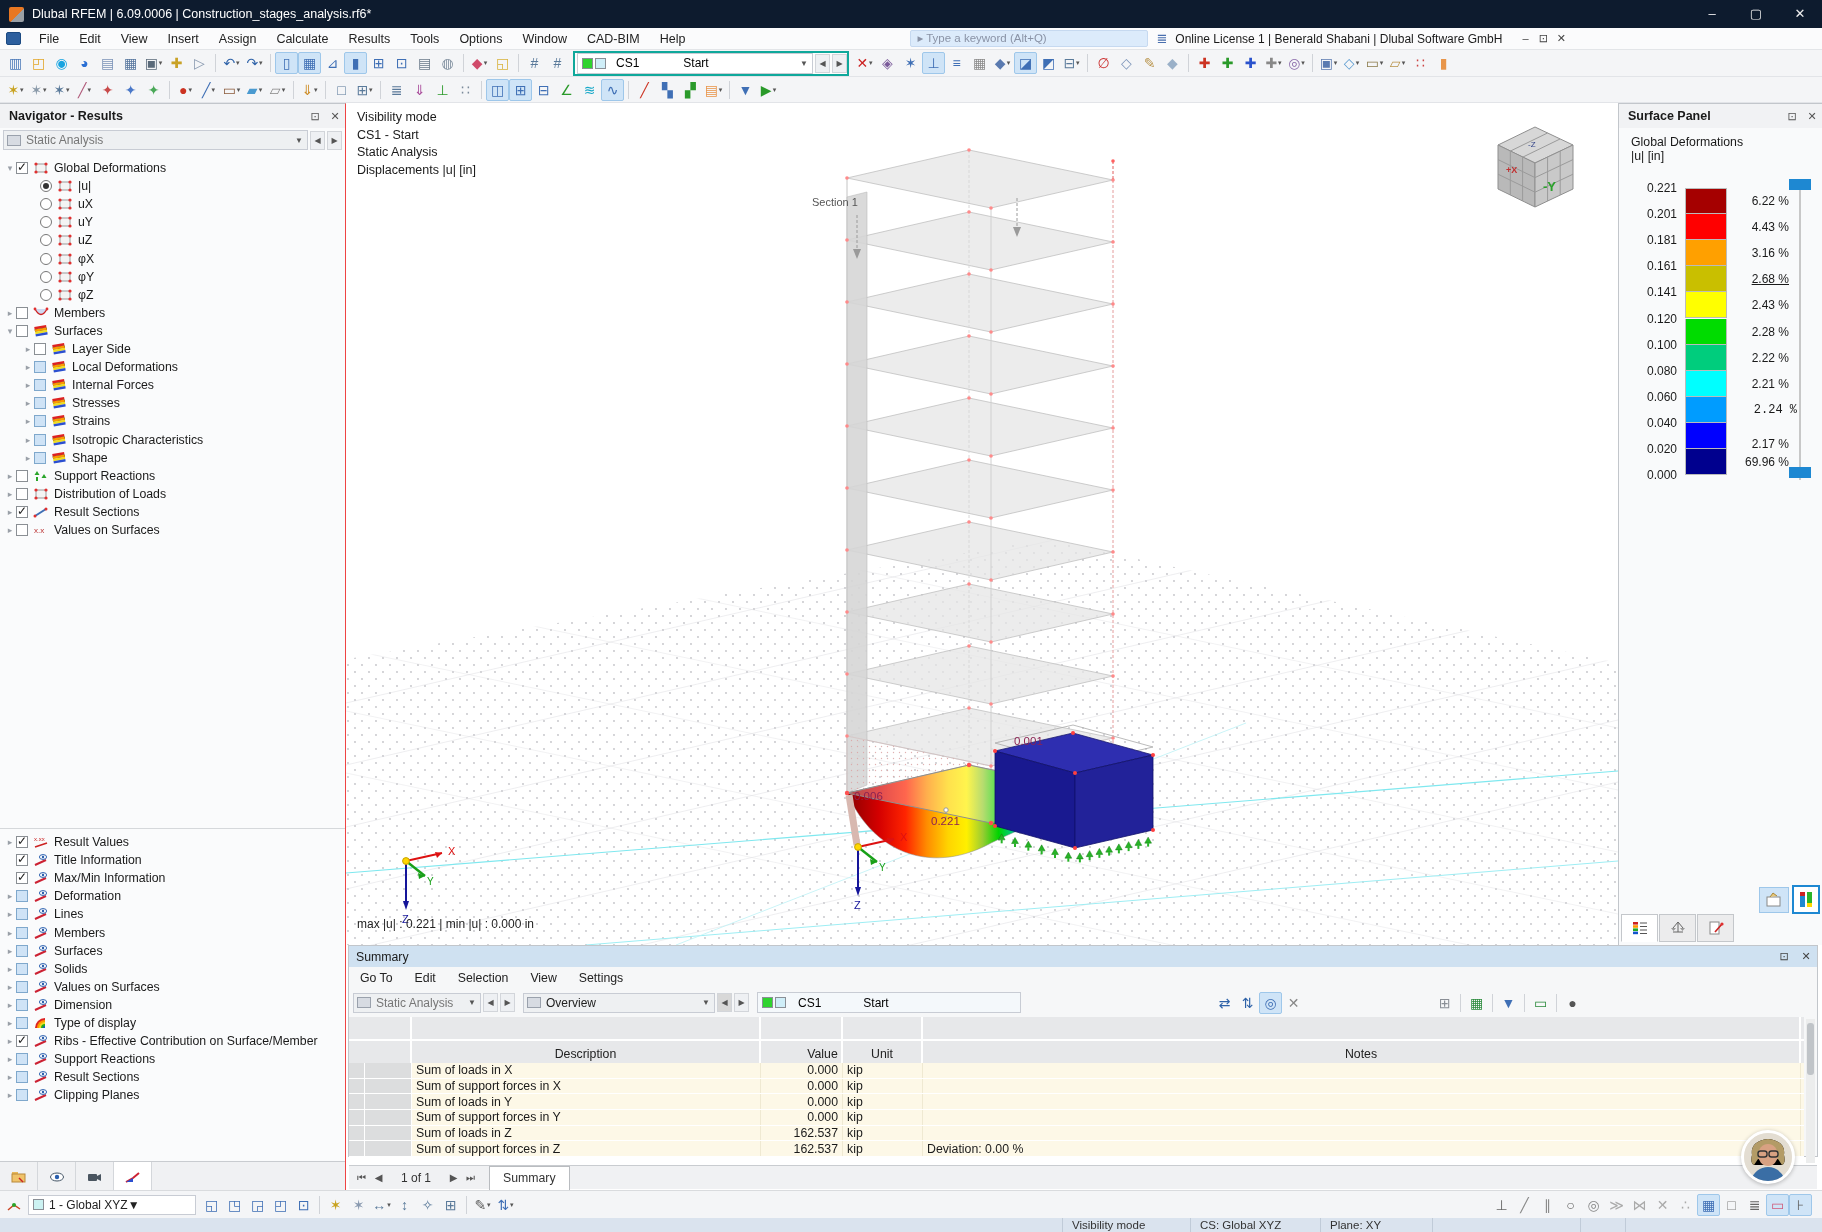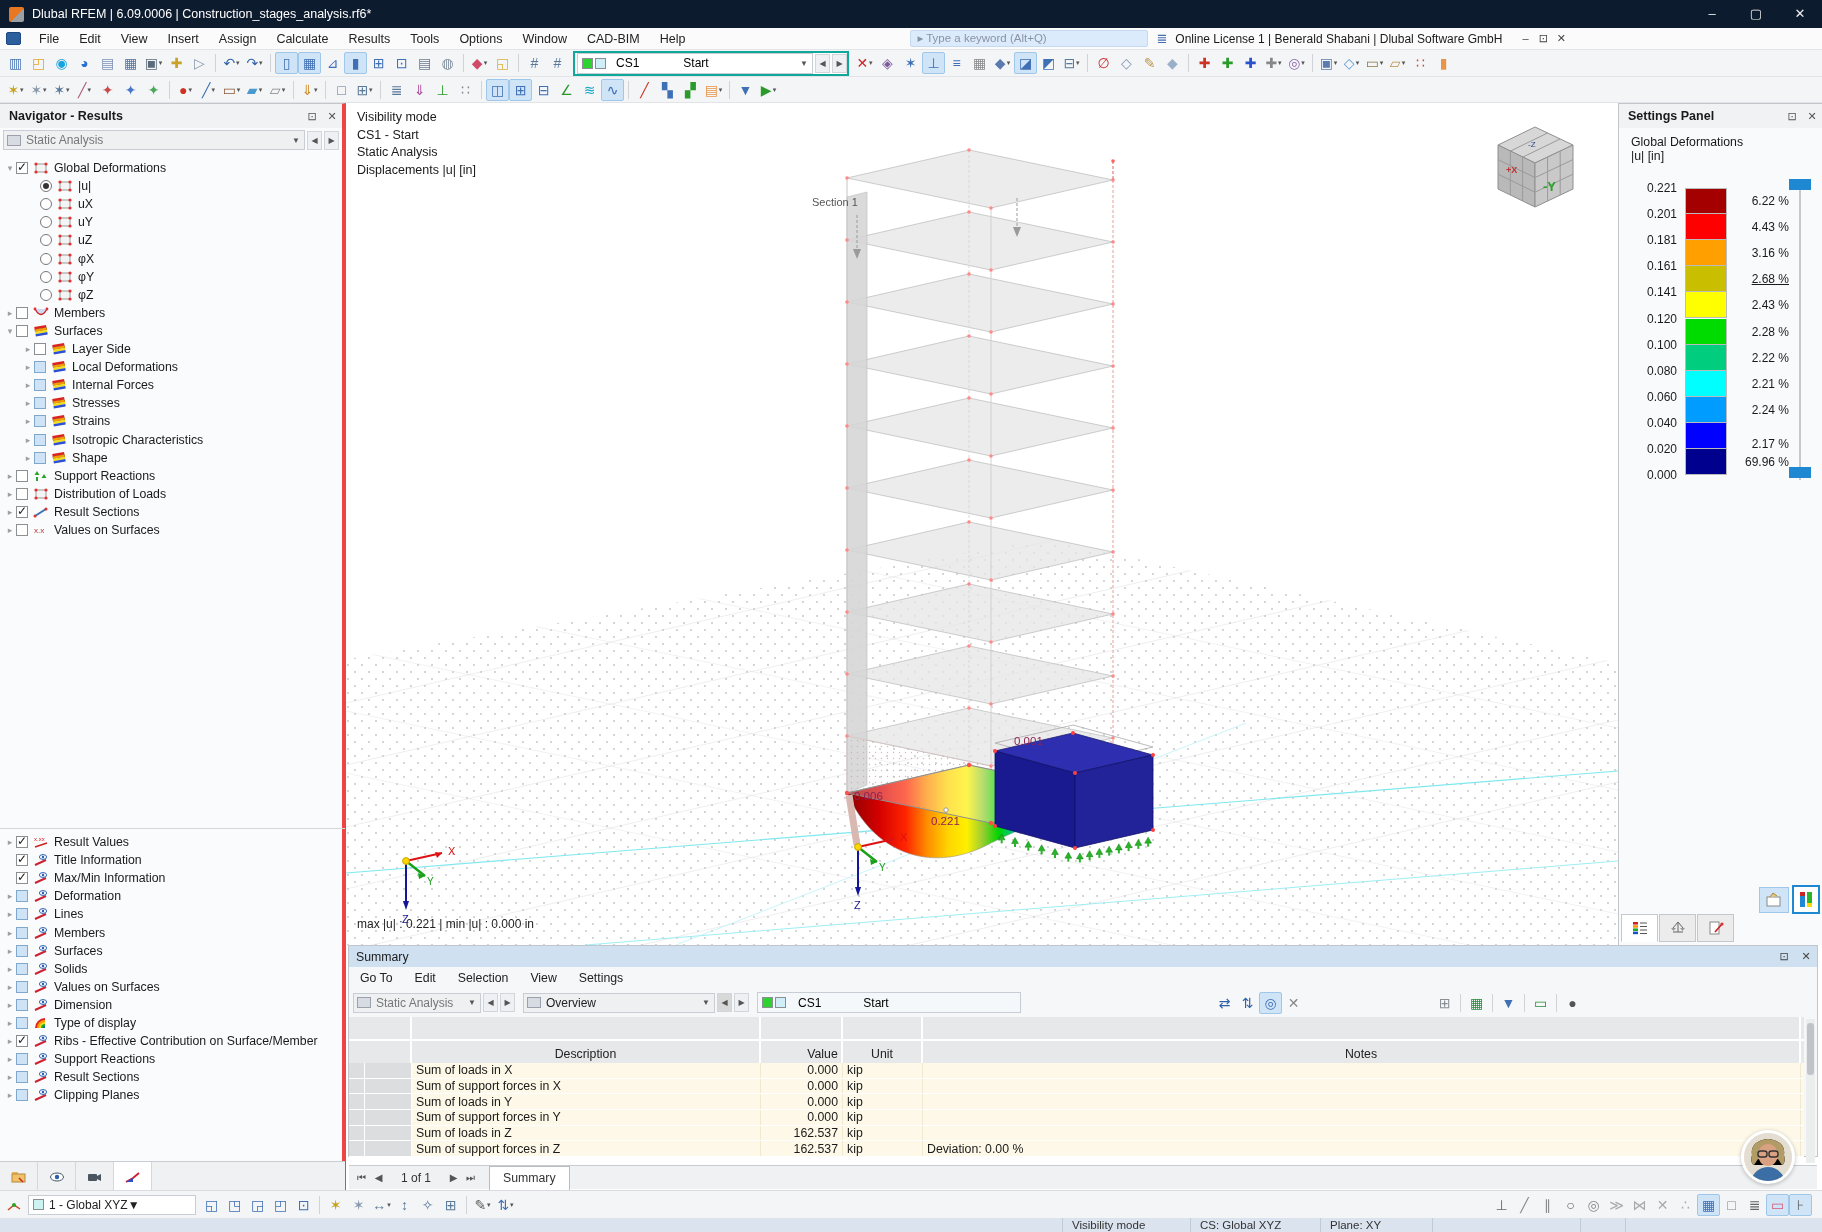--- a/index.html
+++ b/index.html
@@ -44,21 +44,21 @@
     border:1px solid #c8ccd4; margin-left:2px; font-size:12px; }
   .sw { width:11px; height:11px; border:1px solid #8a8f96; flex:none; }
   .sw.green { background:#2fd32f; }
   .sw.pale { background:#cfeef8; }
   .cs-combo .caret, .combo .caret { margin-left:auto; font-size:8px; color:#555; padding:0 4px; }
   .mini-btn { width:15px; height:19px; display:inline-flex; align-items:center; justify-content:center;
     font-size:8px; color:#555; background:#eef0f3; border:1px solid #d2d5da; margin-left:2px; flex:none; }
 
   
   .nav-panel { position:absolute; left:0; top:103px; width:346px; height:1087px; background:#fafbfc;
-    border-right:4px solid #ef4444; border-top:1px solid #c2c6cb; }
+    border-right:1px solid #ef4444; border-top:1px solid #c2c6cb; }
   .panel-title { height:24px; display:flex; align-items:center; font-size:12.5px; font-weight:bold;
     color:#1a1a1a; padding-left:9px; background:#f1f2f4; }
   .panel-title .pbtns { margin-left:auto; display:flex; }
   .panel-title .pbtns span { width:20px; text-align:center; font-weight:normal; color:#555; font-size:11px; }
   .selector-row { display:flex; align-items:center; padding:2px 3px; }
   .combo { display:flex; align-items:center; height:20px; background:#eef0f2; border:1px solid #c8ccd4;
     font-size:12px; color:#777; flex:1; padding-left:3px; }
   .combo .cico { width:14px; height:11px; background:#d7dbe2; border:1px solid #9aa1ac; margin-right:5px; flex:none; }
   .tree { position:absolute; left:0; width:345px; }
   .tree-row { position:absolute; height:18px; display:flex; align-items:center; font-size:12.3px;
@@ -1261,21 +1261,21 @@
       <div>Visibility mode</div>
       <div>CS1 - Start</div>
       <div>Static Analysis</div>
       <div>Displacements |u| [in]</div>
     </div>
     <div class="minmax">max |u| : 0.221 | min |u| : 0.000 in</div>
   </div>
 
   <div class="cpanel">
     <div class="panel-title">
-      <span>Settings Panel</span>
+      <span>Surface Panel</span>
       <div class="pbtns">
         <span>⊡</span>
         <span>✕</span>
       </div>
     </div>
     <div class="cp-sub" style="margin-top:7px;">Global Deformations</div>
     <div class="cp-sub">|u| [in]</div>
     <div id="scale" style="position:absolute;left:0;top:0;width:204px;height:700px;">
         <div class="scale-tick" style="left: 10px; top: 77px;">0.221</div>
         <div class="scale-tick" style="left: 10px; top: 103.1px;">0.201</div>
@@ -1299,21 +1299,21 @@
         <div class="scale-pct" style="left: 112px; top: 168.35px; text-decoration: underline;">2.68 %</div>
         <div class="scale-band" style="top: 188.4px; height: 26.1px; background: rgb(255, 255, 0);"></div>
         <div class="scale-pct" style="left: 112px; top: 194.45px;">2.43 %</div>
         <div class="scale-band" style="top: 214.5px; height: 26.1px; background: rgb(0, 220, 0);"></div>
         <div class="scale-pct" style="left: 112px; top: 220.55px;">2.28 %</div>
         <div class="scale-band" style="top: 240.6px; height: 26.1px; background: rgb(0, 205, 125);"></div>
         <div class="scale-pct" style="left: 112px; top: 246.65px;">2.22 %</div>
         <div class="scale-band" style="top: 266.7px; height: 26.1px; background: rgb(0, 255, 255);"></div>
         <div class="scale-pct" style="left: 112px; top: 272.75px;">2.21 %</div>
         <div class="scale-band" style="top: 292.8px; height: 26.1px; background: rgb(0, 156, 255);"></div>
-        <div class="scale-pct" style="left: 112px; top: 298.85px;">2.24 %</div>
+        <div class="scale-pct" style="left: 120px; top: 298.85px; font-family: Liberation Mono, monospace;">2.24 %</div>
         <div class="scale-band" style="top: 318.9px; height: 26.1px; background: rgb(0, 0, 255);"></div>
         <div class="scale-pct" style="left: 112px; top: 333px;">2.17 %</div>
         <div class="scale-band" style="top: 345px; height: 26.1px; background: rgb(0, 0, 142);"></div>
         <div class="scale-pct" style="left: 112px; top: 351.05px;">69.96 %</div>
       </div>
     <div class="sl-track"></div>
     <div class="sl-handle" style="top:75px;"></div>
     <div class="sl-handle" style="top:363px;"></div>
     <div class="cp-btn" style="left:140px;top:783px;">
       <svg width="18" height="16">

